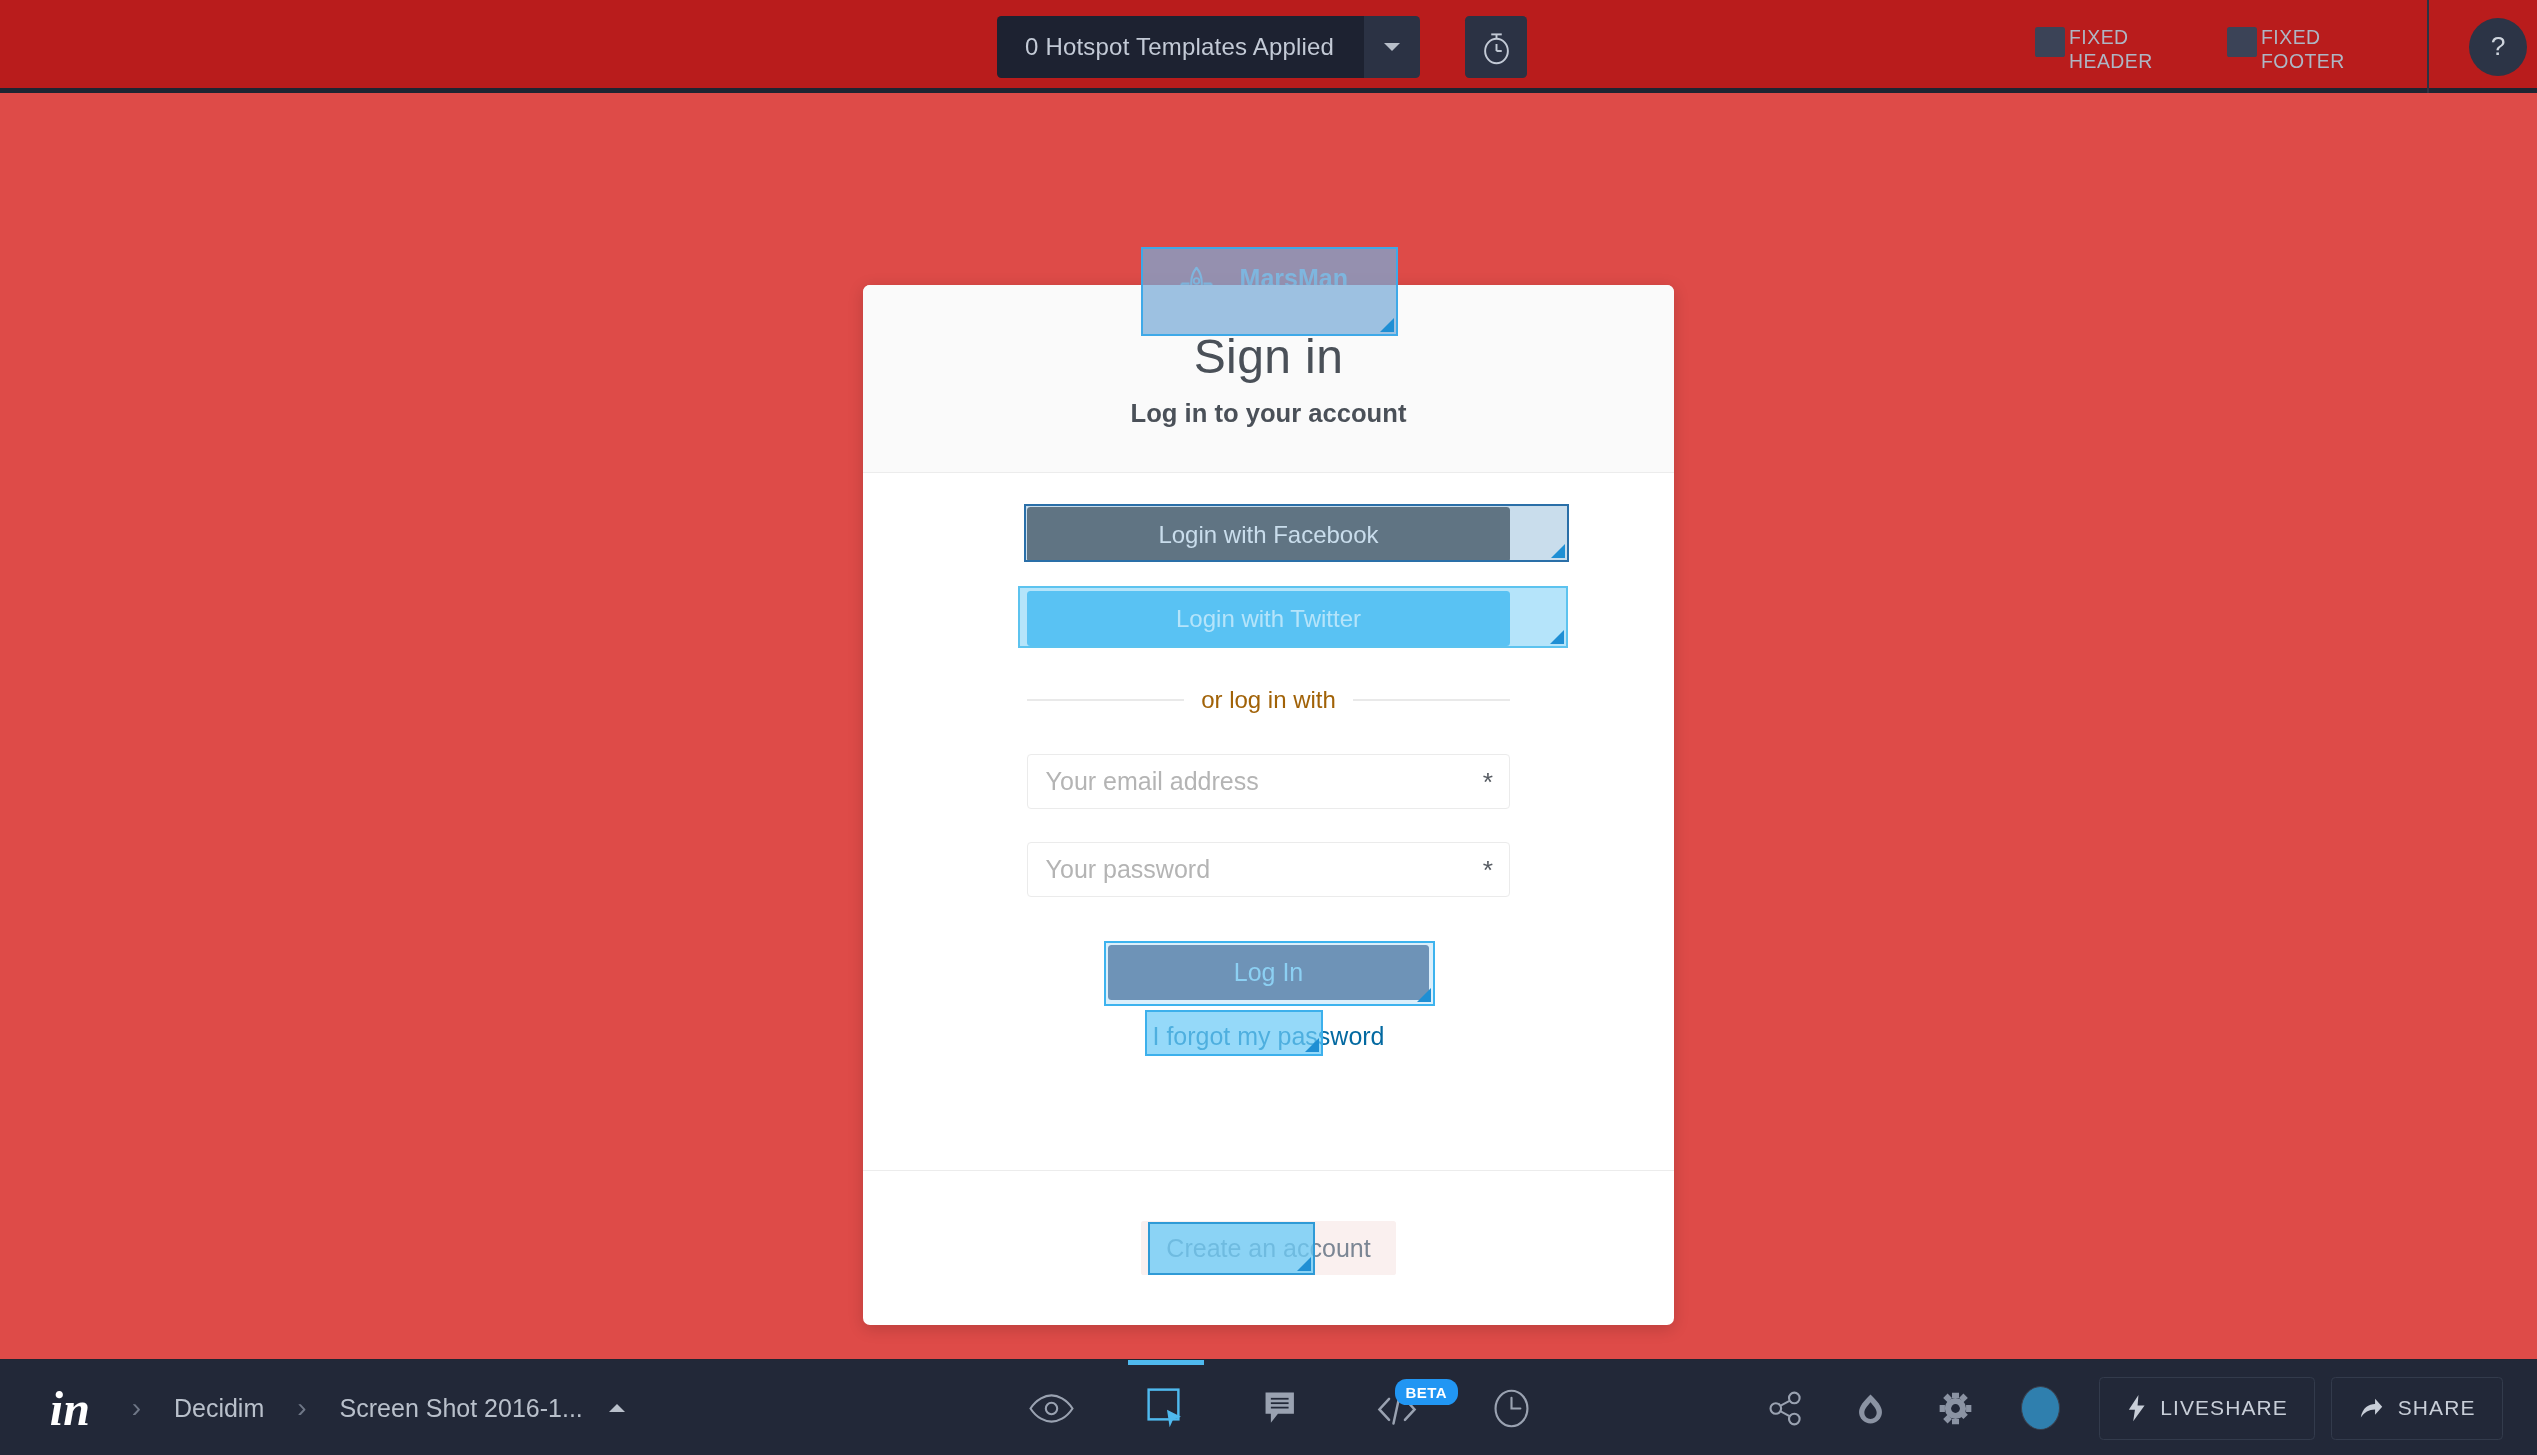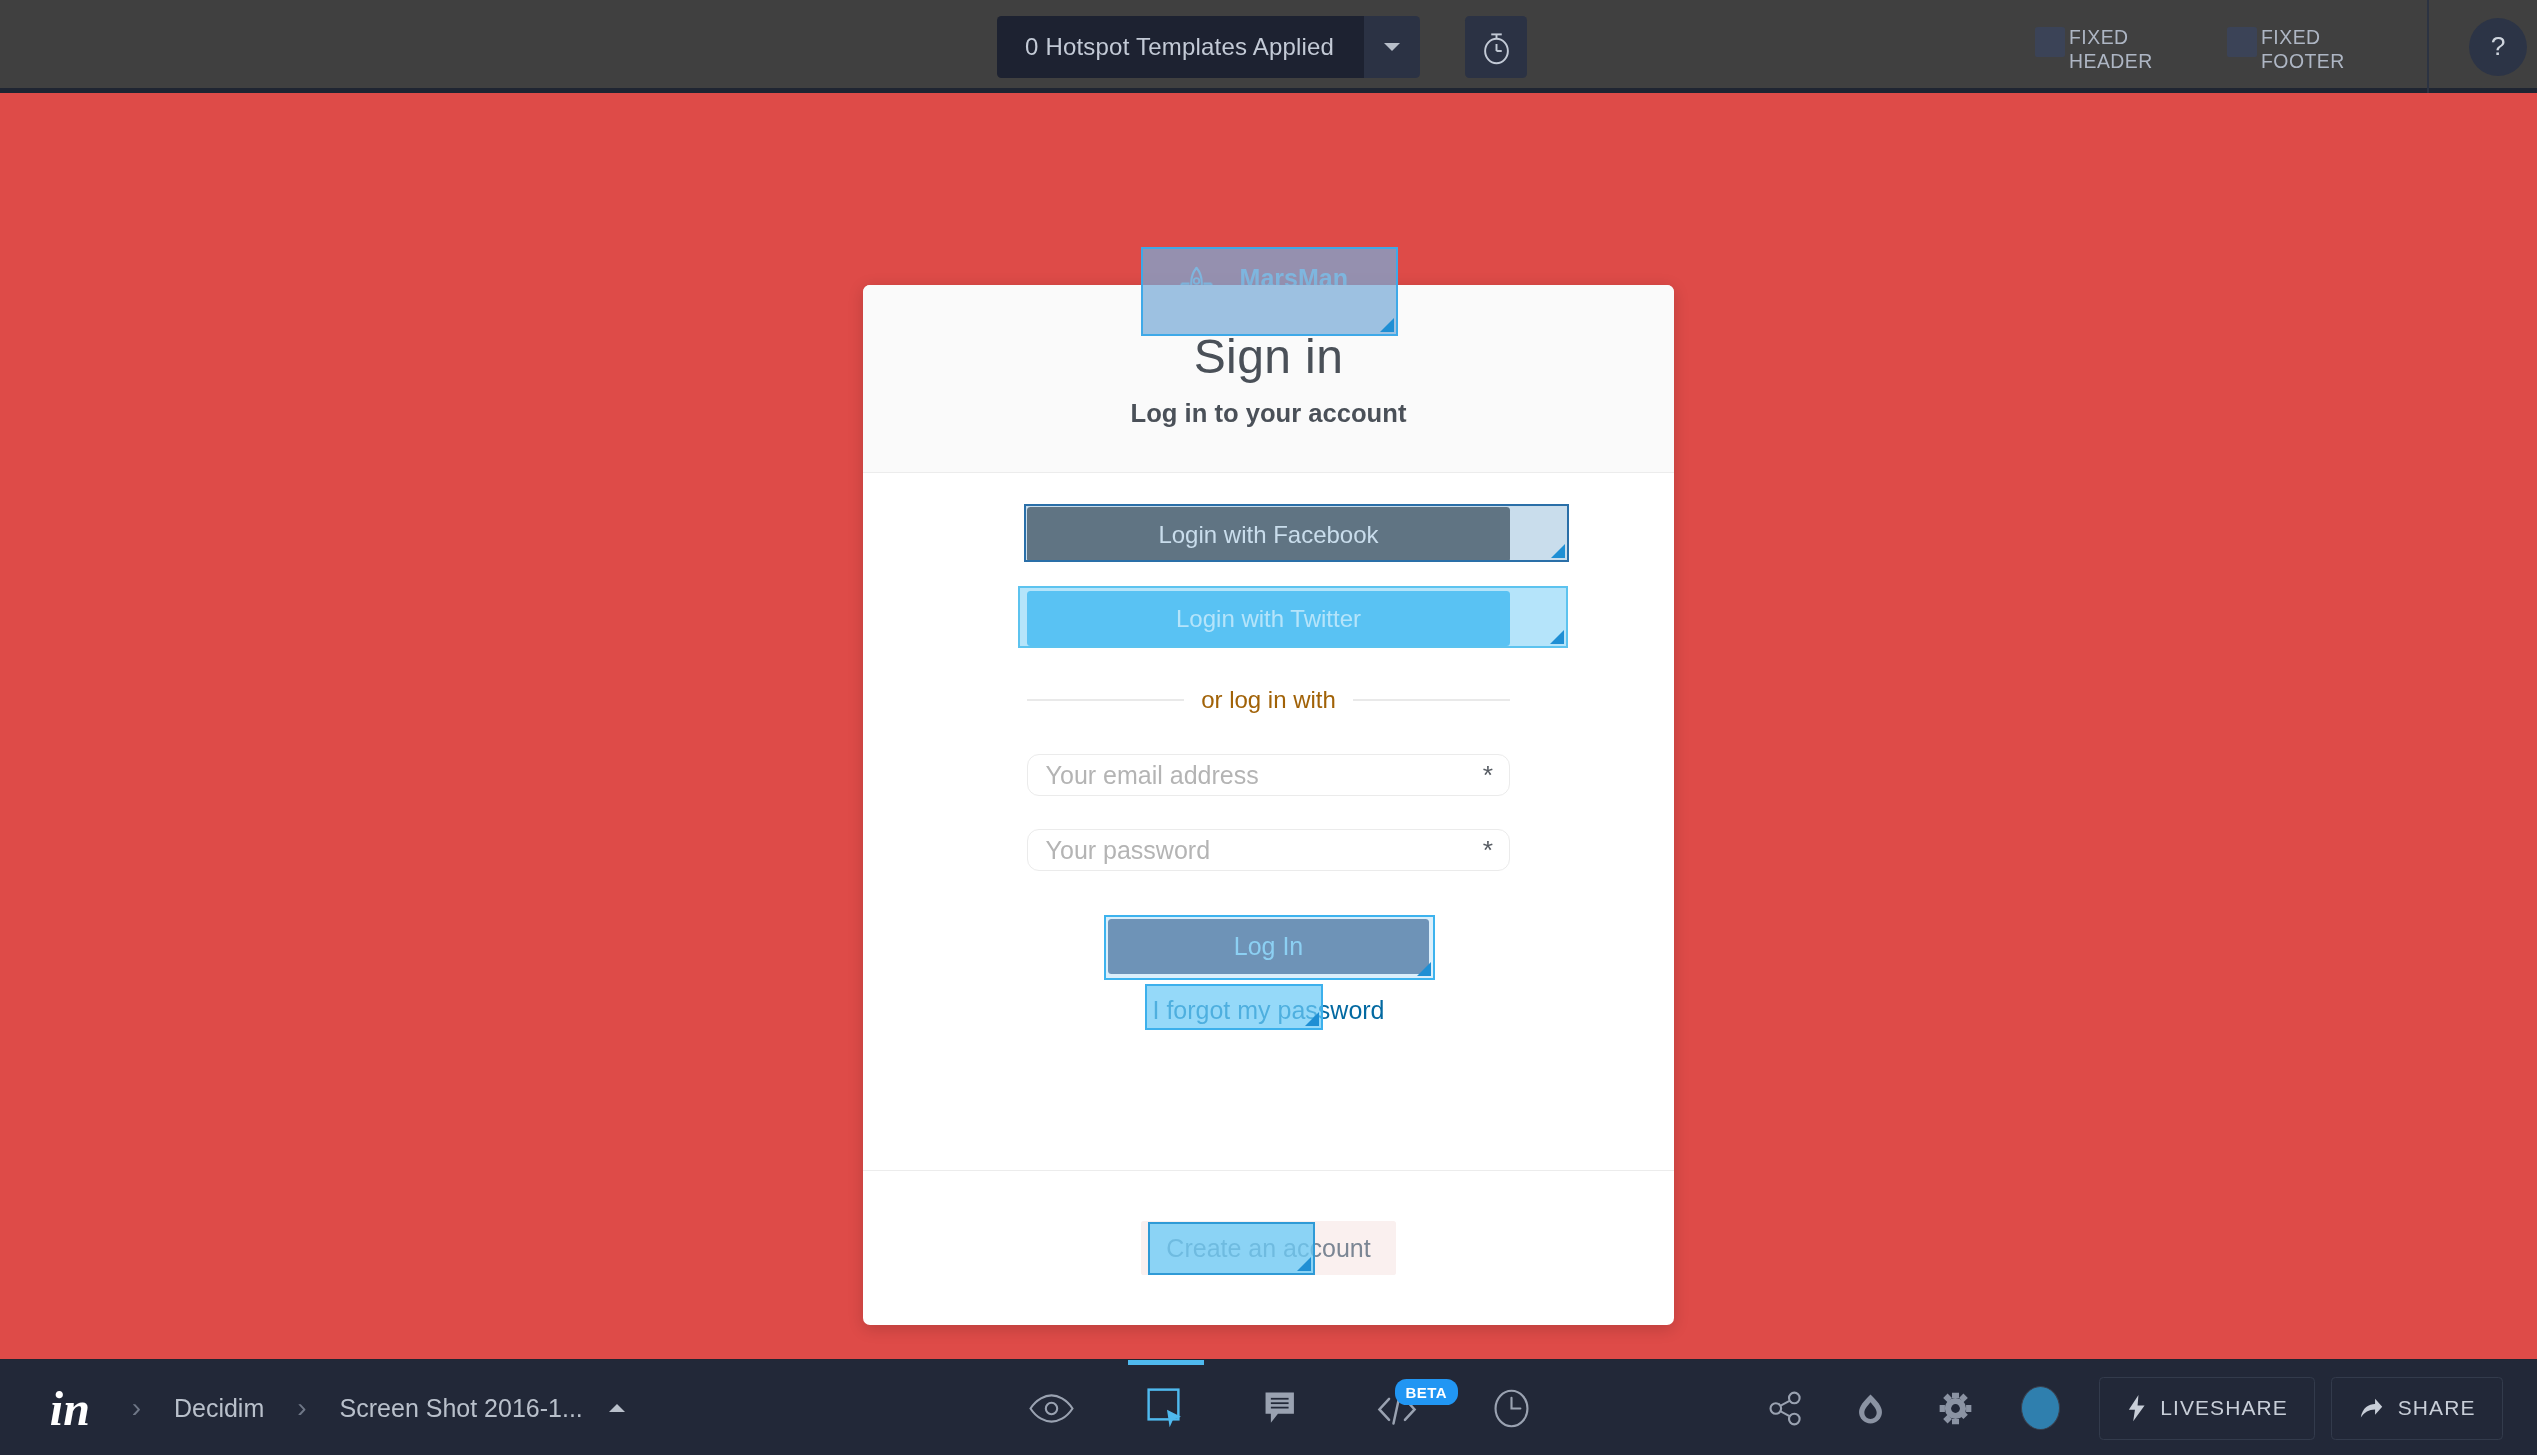--- a/index.html
+++ b/index.html
@@ -7,21 +7,21 @@
     width: 2538px; height: 1456px;
     background: #1f2532;
     font-family: "Liberation Sans", sans-serif;
     overflow: hidden;
   }
 
   
   #top-bar {
     position: absolute; left: 0; top: 0;
     width: 2538px; height: 88px;
-    background: #404040;
+    background: #b91c1c;
     display: flex; align-items: center;
   }
   #hotspot-template-group {
     position: absolute; left: 997px; top: 16px;
     height: 62px; display: flex; align-items: stretch;
     border-radius: 4.4px; overflow: hidden;
   }
   #hotspot-template-select {
     background: #1d2231; color: #c3cad6;
     font-size: 24px; letter-spacing: 0.2px;
@@ -123,22 +123,22 @@
   #twitter-button  { background: #34b4ef; }
 
   #divider-row {
     display: flex; align-items: center; gap: 17.6px;
     margin: 40px 0 40px 0;
   }
   .div-line { flex: 1; height: 1.8px; background: #e9e9e9; }
   #divider-label { color: #a16207; font-size: 24px; }
 
   .input-field {
-    position: relative; height: 42px;
-    border: 1.8px solid #ebebeb; border-radius: 12px;
+    position: relative; height: 55px;
+    border: 1.8px solid #ebebeb; border-radius: 4px;
     display: flex; align-items: center;
     padding: 0 17.6px 0 17.6px;
   }
   #email-field { margin-bottom: 33px; }
   .input-placeholder { color: #b4b4b4; font-size: 25px; }
   .required-star {
     position: absolute; right: 16px; top: 50%;
     transform: translateY(-50%);
     color: #565b62; font-size: 26.4px; line-height: 1;
   }

